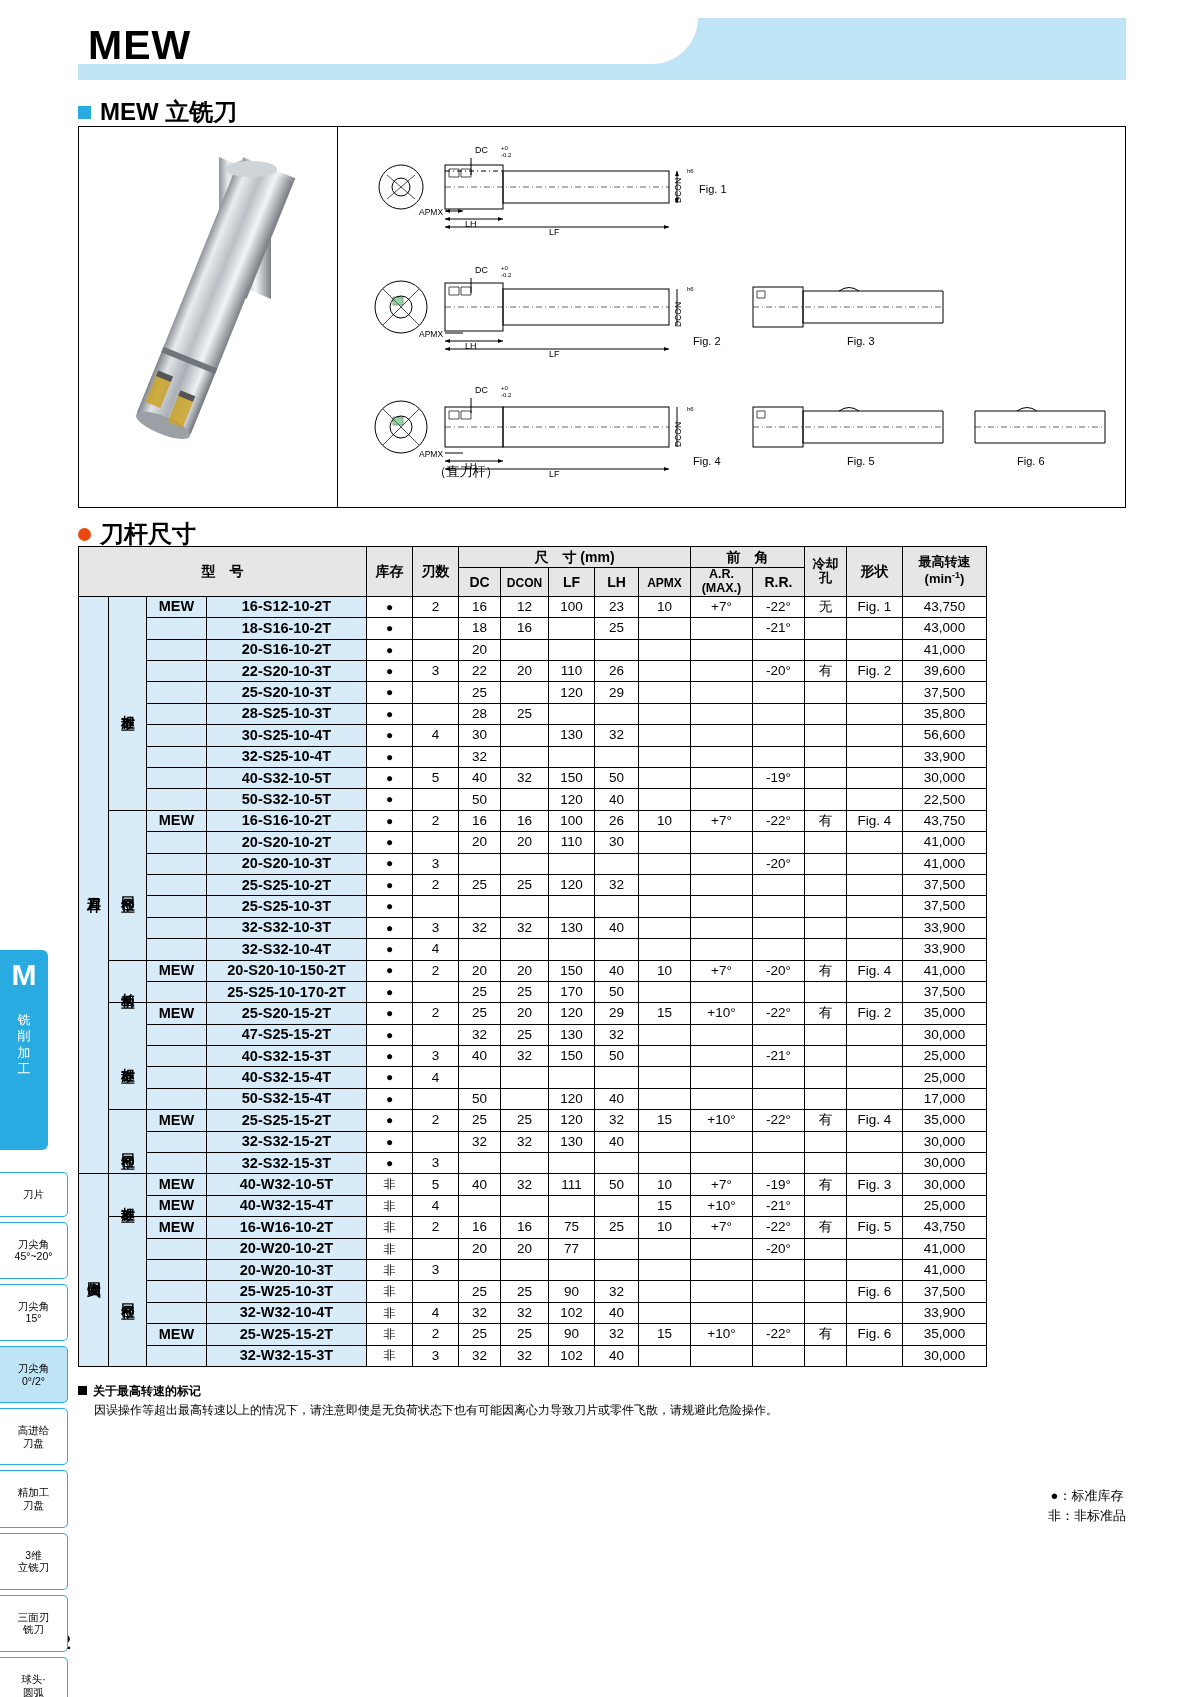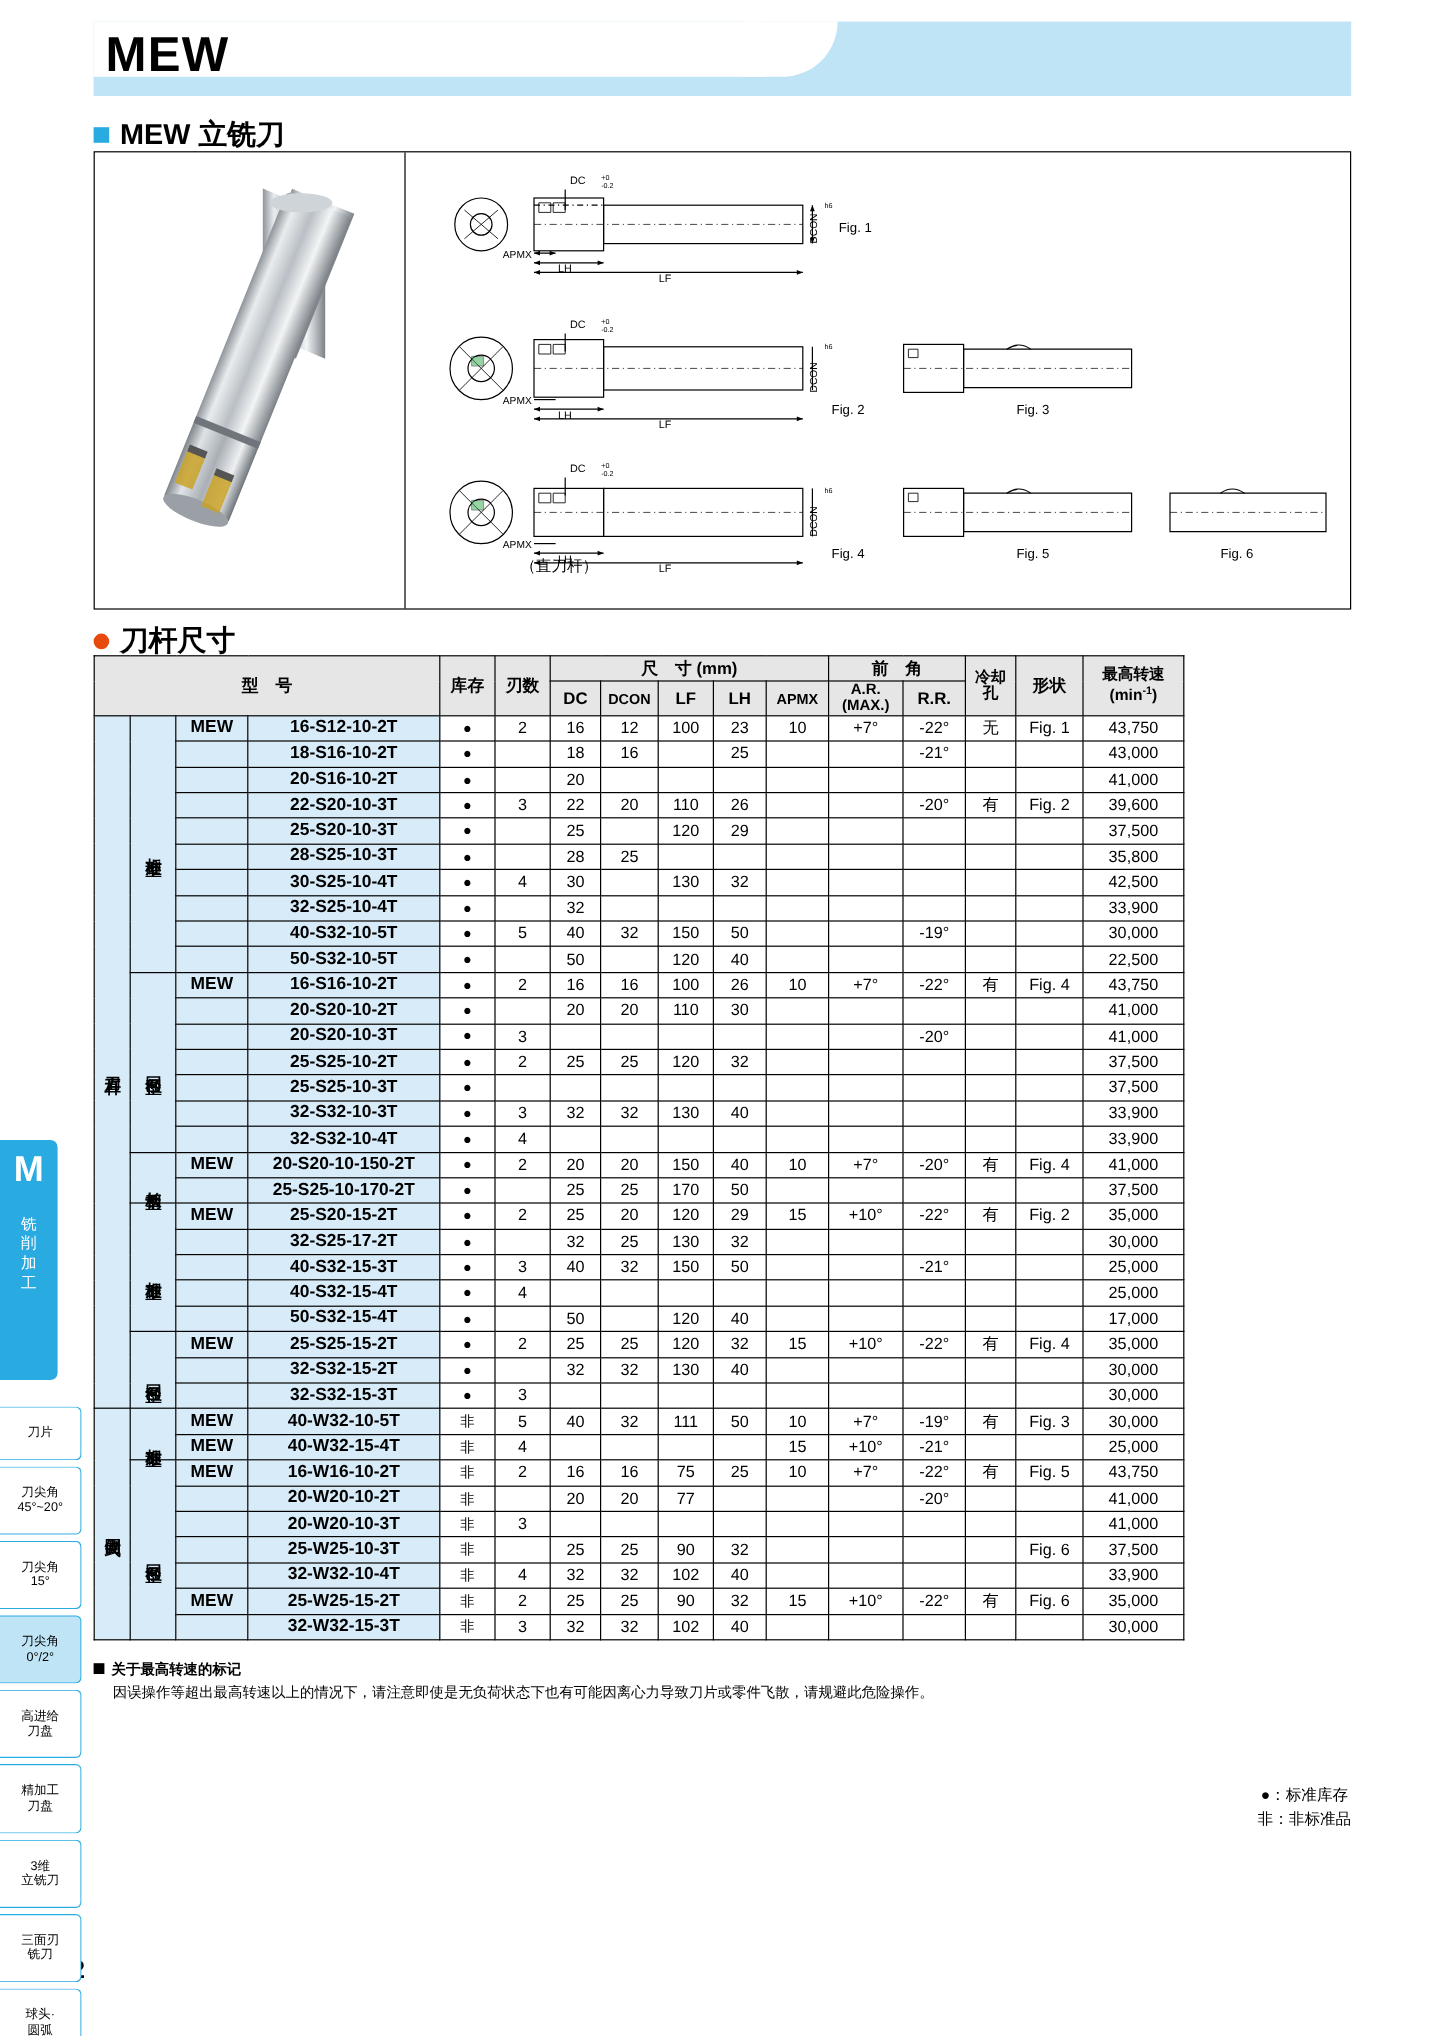--- a/index.html
+++ b/index.html
@@ -455,21 +455,21 @@
         <td>4</td>
         <td>30</td>
         <td></td>
         <td>130</td>
         <td>32</td>
         <td></td>
         <td></td>
         <td></td>
         <td></td>
         <td></td>
-        <td>42,500</td>
+        <td>56,600</td>
       </tr>
       <tr>
         <td class="c-mew"></td>
         <td class="c-model">32-S25-10-4T</td>
         <td class="dot">●</td>
         <td></td>
         <td>32</td>
         <td></td>
         <td></td>
         <td></td>
@@ -670,21 +670,21 @@
         <td>29</td>
         <td>15</td>
         <td>+10°</td>
         <td>-22°</td>
         <td>有</td>
         <td>Fig. 2</td>
         <td>35,000</td>
       </tr>
       <tr>
         <td class="c-mew"></td>
-        <td class="c-model">32-S25-17-2T</td>
+        <td class="c-model">47-S25-15-2T</td>
         <td class="dot">●</td>
         <td></td>
         <td>32</td>
         <td>25</td>
         <td>130</td>
         <td>32</td>
         <td></td>
         <td></td>
         <td></td>
         <td></td>

